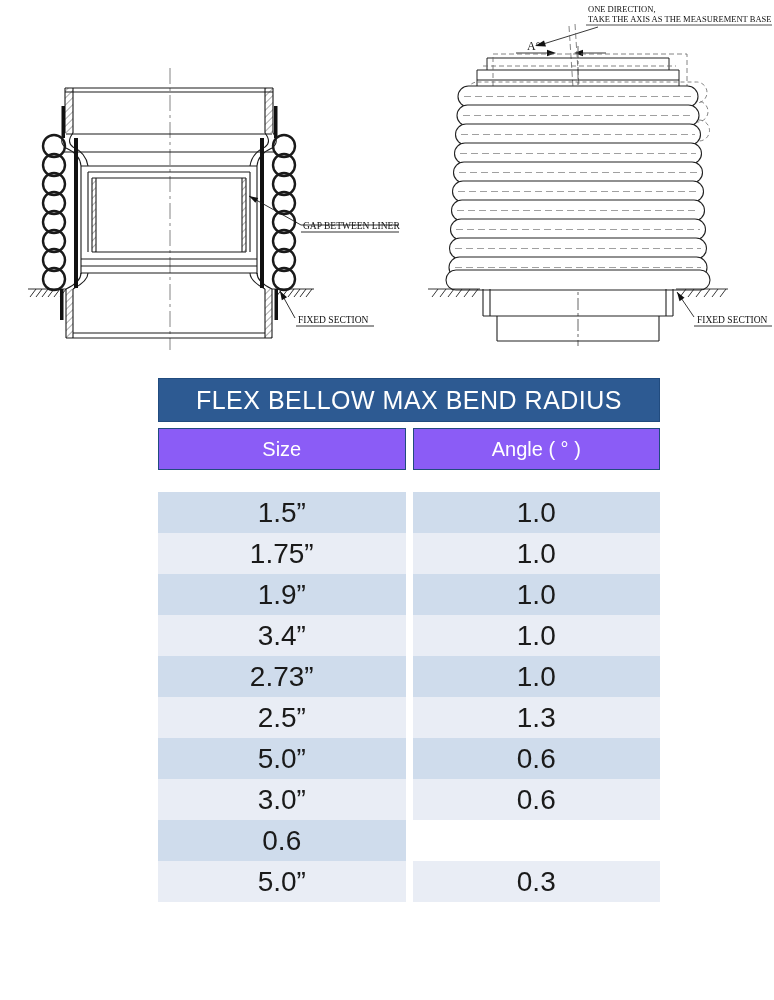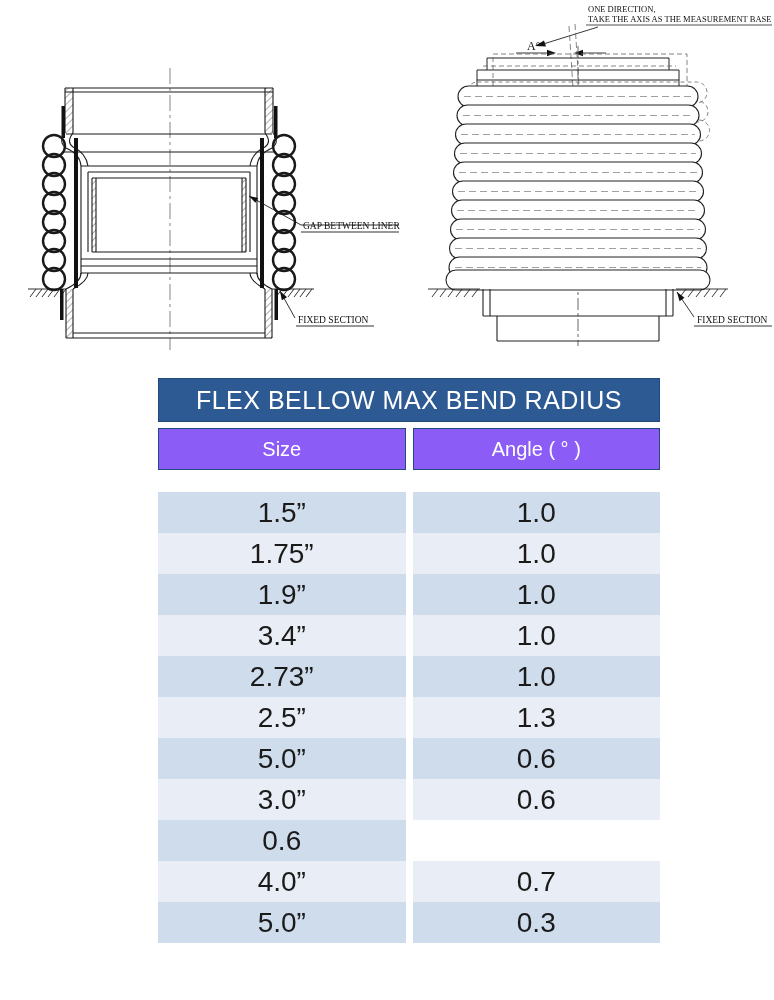--- a/index.html
+++ b/index.html
@@ -221,23 +221,19 @@
         <div class="cell">0.6</div>
       </div>
       <div class="trow">
         <div class="cell">3.0”</div>
         <div class="cell">0.6</div>
       </div>
       <div class="trow">
         <div class="cell">0.6</div>
       </div>
       <div class="trow">
-        <div class="cell">4.0”</div>
-        <div class="cell">0.7</div>
-      </div>
-      <div class="trow">
         <div class="cell">5.0”</div>
         <div class="cell">0.3</div>
       </div>
     </div>
   </div>
 
 </div>
 
 </body></html>

